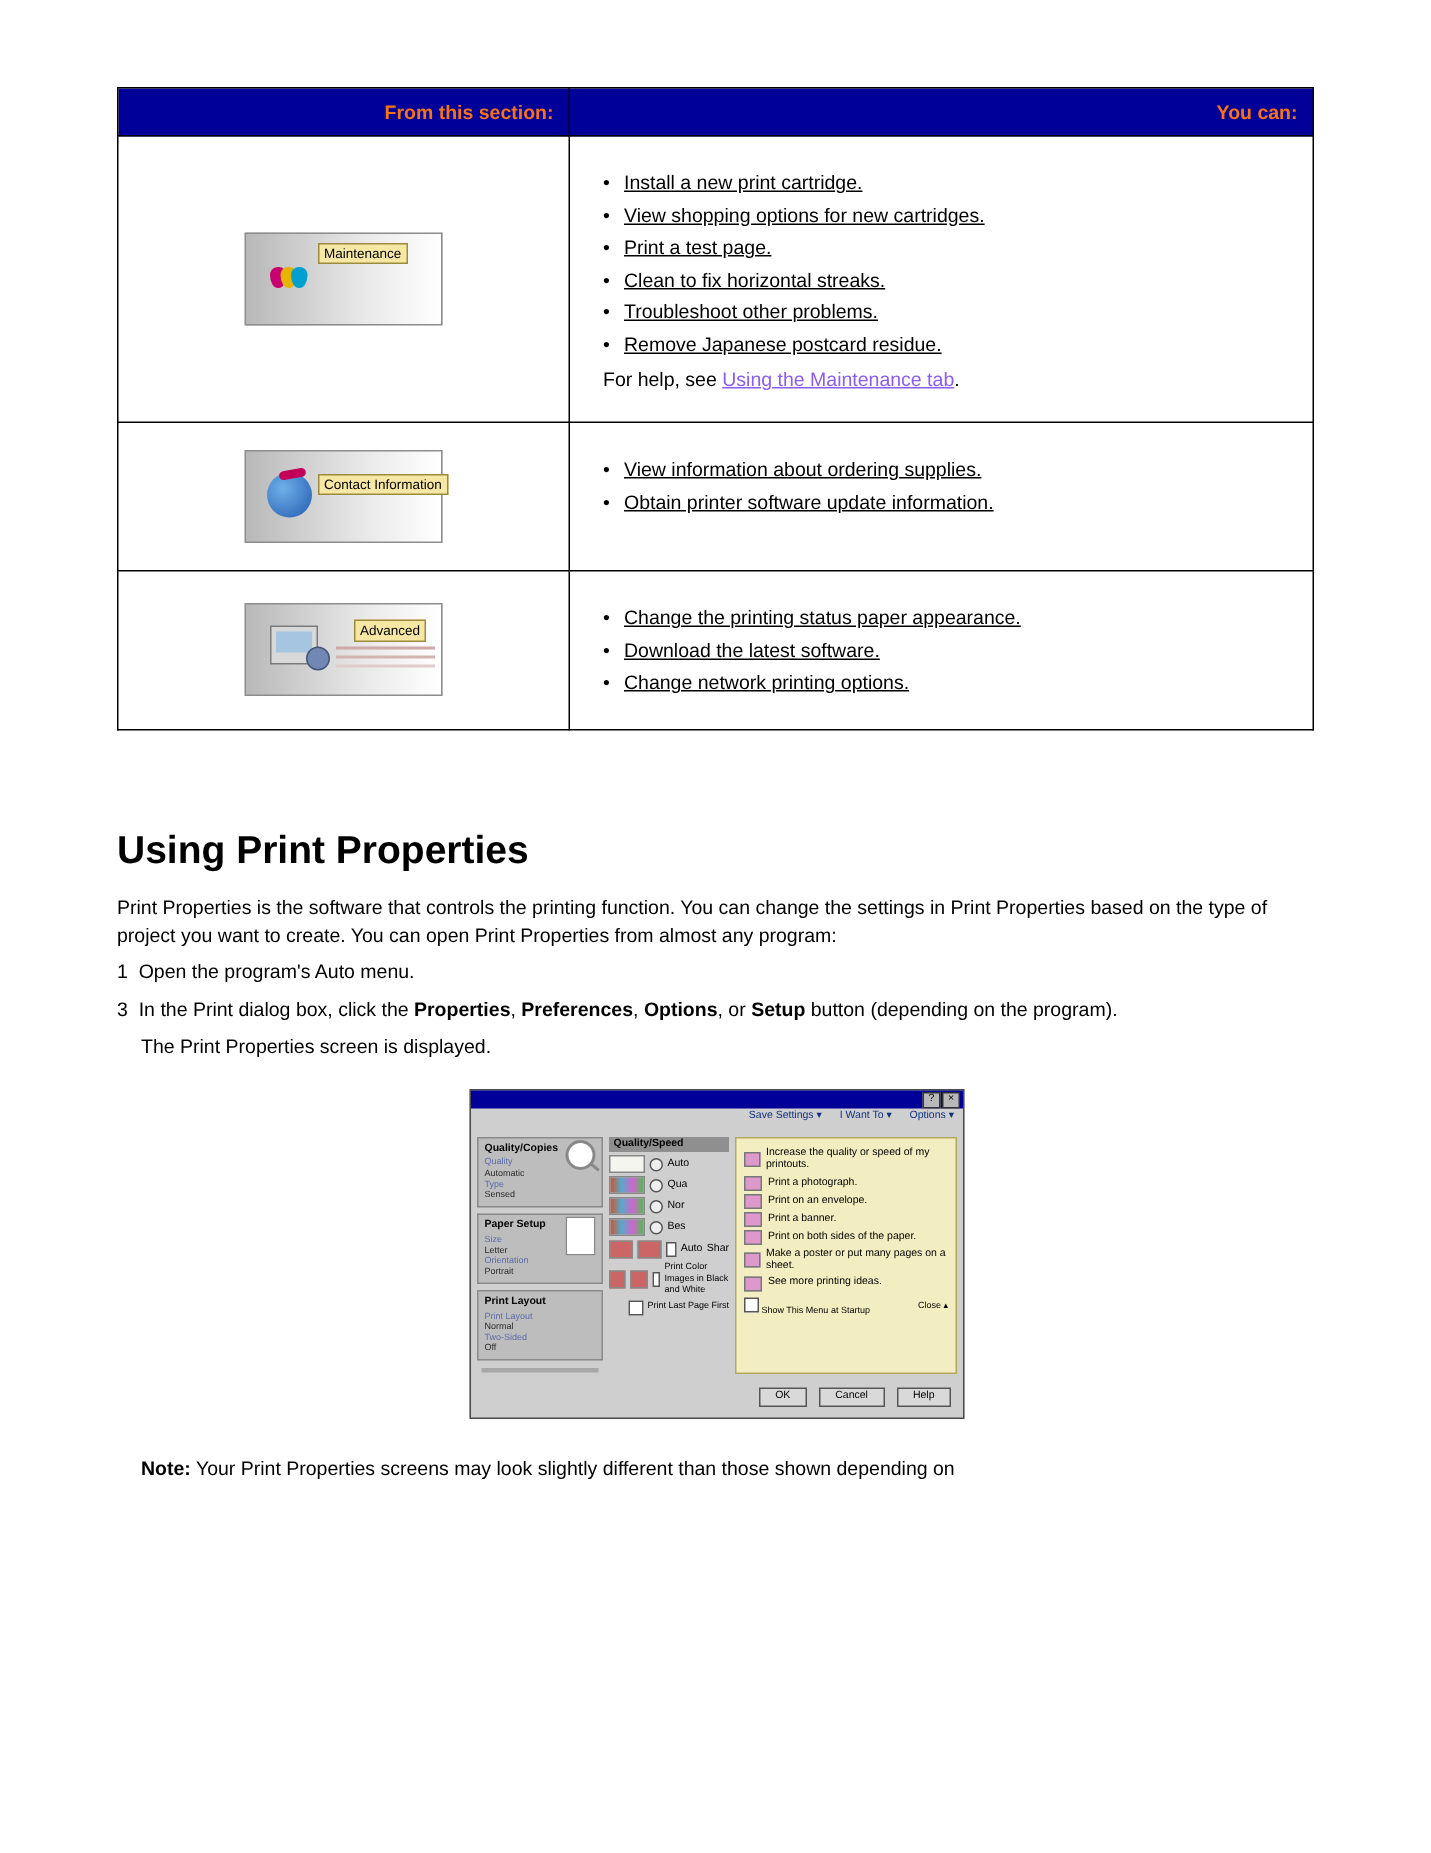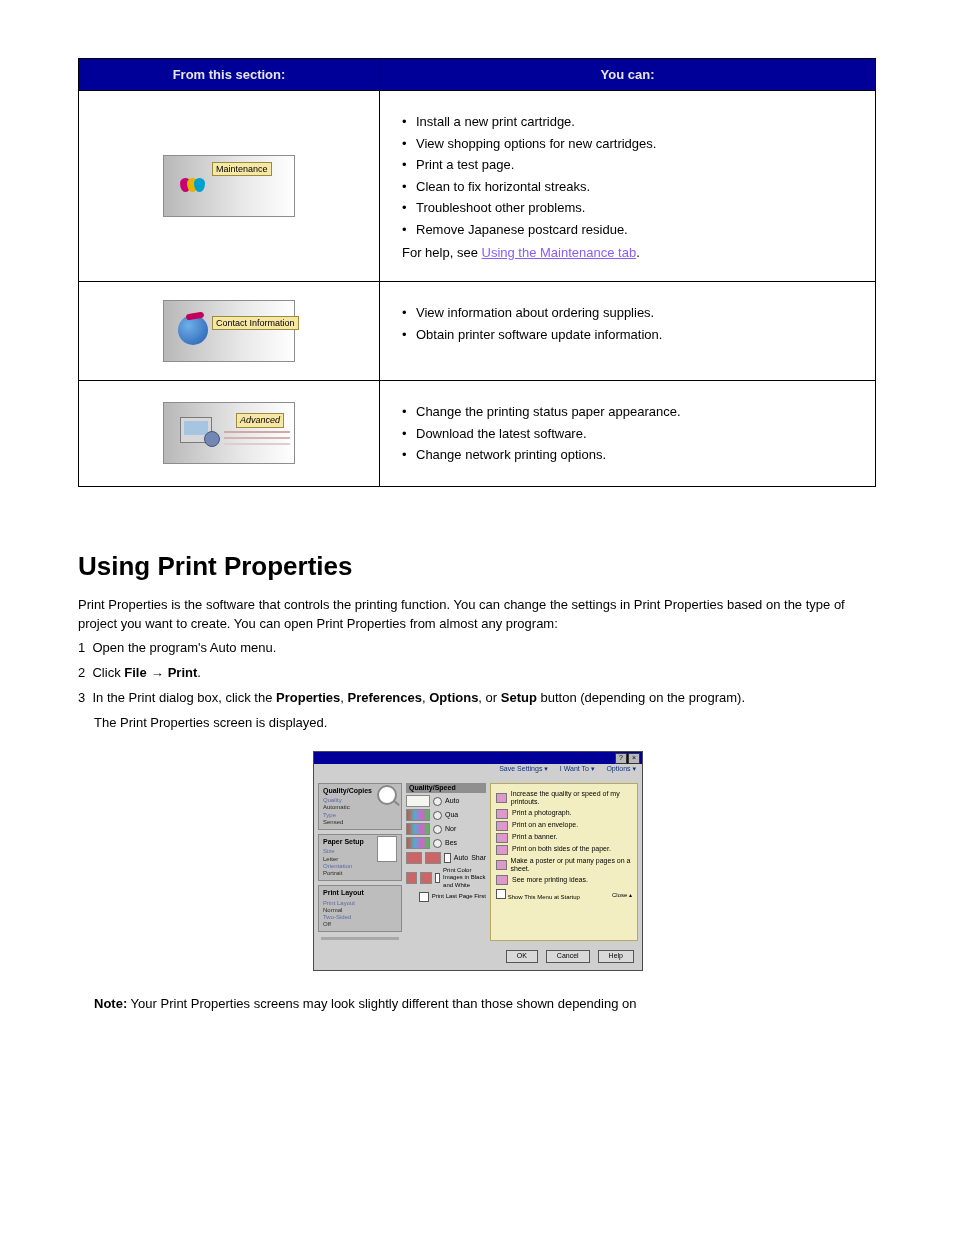--- a/index.html
+++ b/index.html
@@ -11,42 +11,42 @@
   }
   .page{
     padding:58px 78px 40px 78px;
   }
   .tbl{
     width:100%;
     border-collapse:collapse;
   }
   .tbl th{
     background:#000099;
-    color:#e5e5e5;
+    color:#f97316;
     font-weight:bold;
     font-size:13px;
-    text-align:center;
+    text-align:right;
     padding:8px 10px;
     border:1px solid #000;
   }
   .tbl td{
     border:1px solid #000;
     vertical-align:top;
     padding:18px 22px 18px 22px;
     font-size:13px;
     line-height:1.35;
   }
   .tbl td.iconcell{
     width:280px;
     text-align:center;
     vertical-align:middle;
     padding:18px 10px;
   }
   .ul{ margin:0; padding:0; list-style:none;}
-  .ul li{ position:relative; padding-left:14px; margin:4px 0;}
+  .ul li{ position:relative; padding-left:14px; margin:4px 0;text-decoration:underline;}
   .ul li:before{ content:"•"; position:absolute; left:0; top:0;}
   .help-txt{ margin:6px 0 0 0; font-size:13px;}
   .mini-app{
     width:130px; height:60px; margin:0 auto; position:relative;
     background:linear-gradient(90deg,#b8b8b8,#e8e8e8 60%,#fff);
     border:1px solid #8d8d8d;
   }
   .mini-app .lbl{
     position:absolute;
     background:#f7e7a4;
@@ -61,21 +61,21 @@
   .drop{width:11px;height:14px;display:inline-block;border-radius:50% 50% 50% 50% / 65% 65% 40% 40%; transform:rotate(180deg); margin:0 -2px;}
   .drop.c{background:#00a0d0;}
   .drop.m{background:#c9006f;}
   .drop.y{background:#e5b400;}
   
   .contact .lbl{ top:15px; left:48px;}
   .globe{position:absolute;left:14px;top:14px;width:30px;height:30px;border-radius:50%;
     background:radial-gradient(circle at 35% 35%,#6fb0e8,#235bb0);}
   .globe:before{content:"";position:absolute;width:18px;height:6px;background:#c2005a;border-radius:3px;top:-2px;left:8px;transform:rotate(-10deg);}
   
-  .adv .lbl{ top:10px; left:72px;font-style:italic;}
+  .adv .lbl{ top:10px; left:72px;}
   .monitor{position:absolute;left:16px;top:14px;width:30px;height:24px;background:#d8d8d8;border:1px solid #7a7a7a;}
   .monitor:before{content:"";position:absolute;left:3px;top:3px;width:24px;height:14px;background:#a5c5e0;}
   .spk{position:absolute;left:40px;top:28px;width:14px;height:14px;border-radius:50%;background:#7188b4;border:1px solid #46547a;}
   .adv-lines{position:absolute;left:60px;top:34px;right:4px;height:2px;background:#d6b3b3;}
   .adv-lines:before{content:"";position:absolute;height:2px;left:0;right:0;top:6px;background:#e0cccc;}
   .adv-lines:after{content:"";position:absolute;height:2px;left:0;right:0;top:-6px;background:#cfa8a8;}
 
   
   h2{ font-size:26px; font-weight:bold; margin:64px 0 14px 0;}
   p{ font-size:13px; line-height:1.45; margin:6px 0;}
@@ -208,23 +208,20 @@
       </tr>
     </tbody>
   </table>
 
   <h2>Using Print Properties</h2>
 
   <p>Print Properties is the software that controls the printing function. You can change the settings in Print Properties based on the type of project you want to create. You can open Print Properties from almost any program:</p>
 
   <p>
     <span>1</span>&nbsp;&nbsp;<span>Open the program's Auto menu.</span>
-  </p>
-  <p>
-    <span>2</span>&nbsp;&nbsp;<span>Click </span><b>File</b><span class="arrow">→</span><b>Print</b><span>.</span>
   </p>
   <p>
     <span>3</span>&nbsp;&nbsp;<span>In the Print dialog box, click the </span><b>Properties</b><span>, </span><b>Preferences</b><span>, </span><b>Options</b><span>, or </span><b>Setup</b><span> button (depending on the program).</span>
   </p>
   <p style="margin-left:16px;">The Print Properties screen is displayed.</p>
 
   <div class="dlg-wrap">
     <div class="dlg">
       <div class="title">
         <div class="btns">

